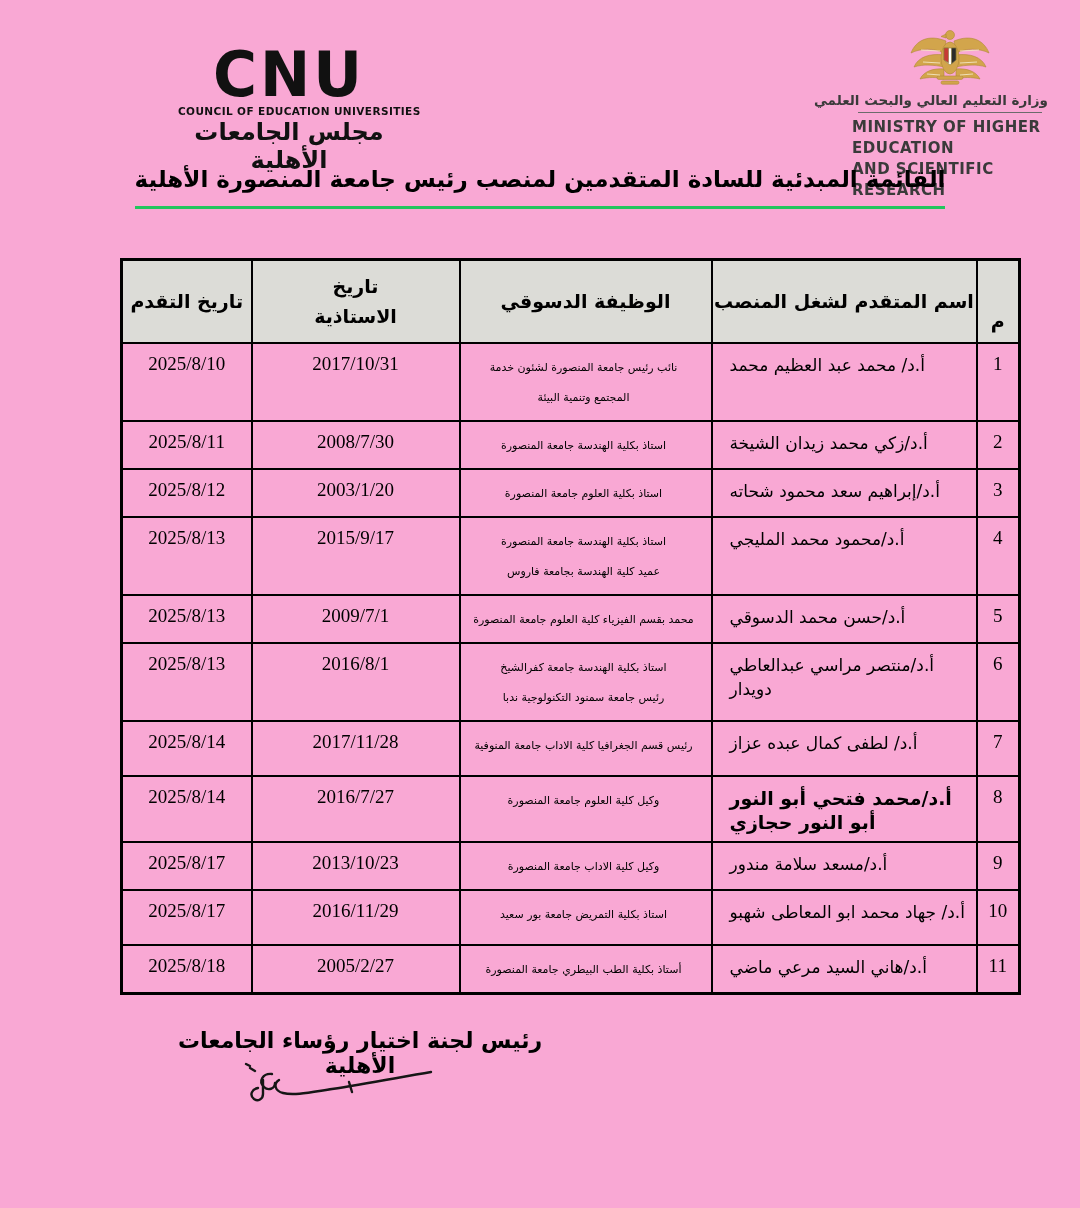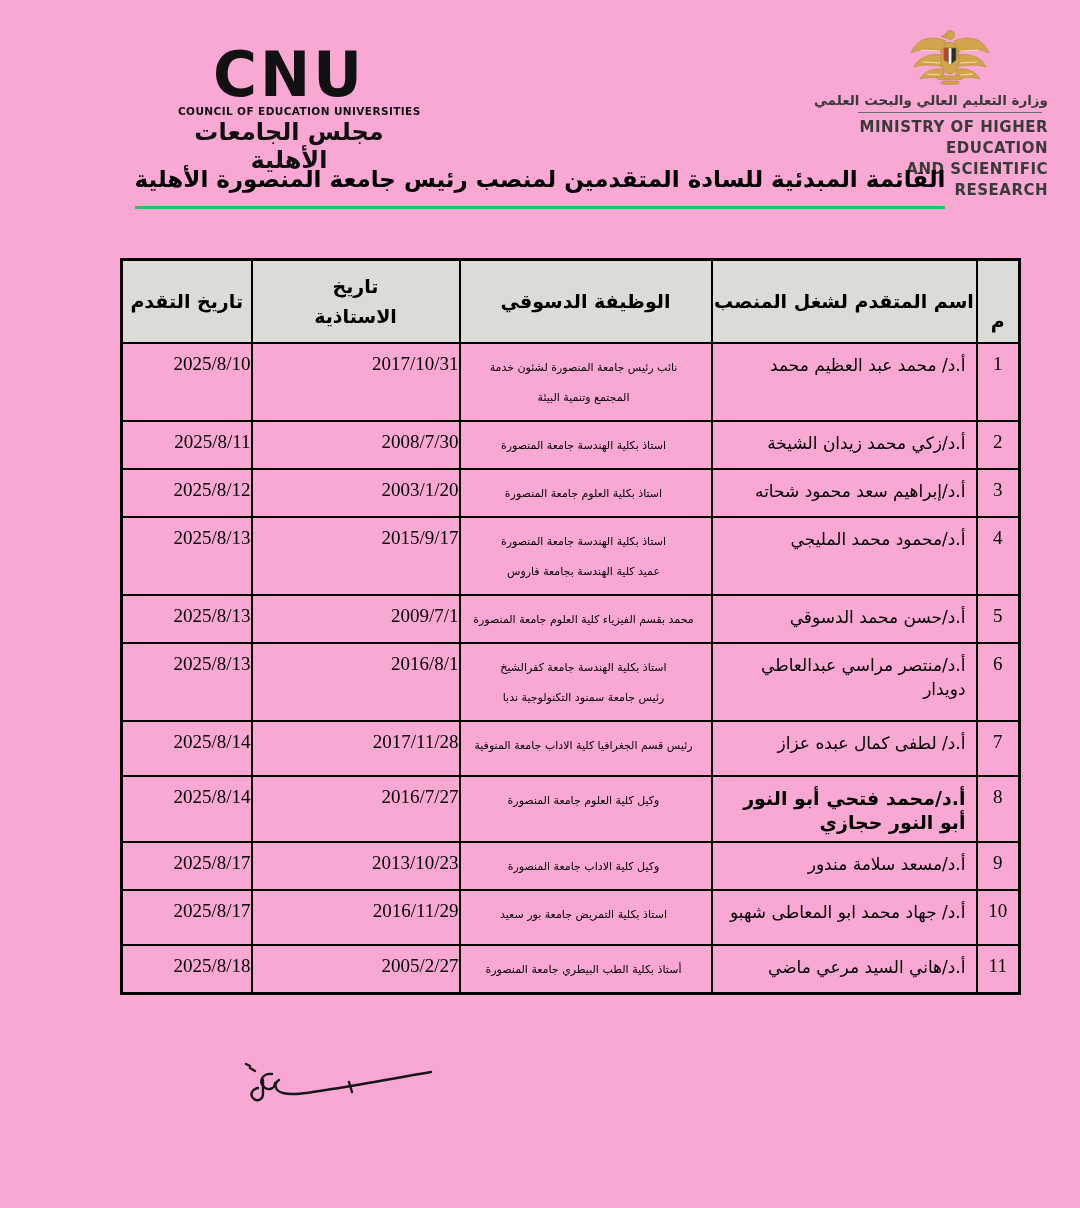--- a/index.html
+++ b/index.html
@@ -14,21 +14,21 @@
     overflow:hidden;
   }
 
   
   .cnu-logo { position:absolute; left:178px; top:46px; width:222px; text-align:center; color:#111; }
   .cnu-acronym { font-size:60px; font-weight:bold; letter-spacing:3px; line-height:0.95; transform:scaleY(1.05); }
   .cnu-english { font-size:10.5px; font-weight:bold; letter-spacing:0.4px; margin-top:2px; white-space:nowrap; }
   .cnu-arabic { font-size:24px; font-weight:bold; margin-top:1px; direction:rtl; }
 
   
-  .ministry-logo { position:absolute; left:852px; top:26px; width:196px; text-align:right; color:#3c3c3c; }
+  .ministry-logo { position:absolute; left:852px; top:26px; width:196px; text-align:left; color:#3c3c3c; }
   .ministry-eagle { display:block; margin:0 auto 4px auto; }
   .ministry-arabic { font-size:13.5px; font-weight:bold; direction:rtl; white-space:nowrap; color:#3a3a3a; }
   .ministry-divider { height:1px; background:#6b6b6b; margin:4px 6px 4px 6px; }
   .ministry-english { font-size:15px; font-weight:bold; letter-spacing:0.5px; line-height:1.4; white-space:pre-line; color:#3a3a3a; }
 
   
   .doc-title { position:absolute; top:166px; left:0; width:1080px; text-align:center; direction:rtl; }
   .doc-title span {
     display:inline-block;
     font-size:23px; font-weight:bold;
@@ -50,24 +50,24 @@
     background:#dcdcd7;
     font-size:19px; font-weight:bold;
     height:83px;
     vertical-align:middle;
     text-align:center;
   }
   th.col-profdate { white-space:pre-line; line-height:1.6; }
   th.col-index { vertical-align:bottom; padding-bottom:10px; }
   tbody td { vertical-align:top; padding-top:9px; padding-bottom:7px; height:46px; }
   td.cell-index { text-align:center; font-family:"Liberation Serif", serif; font-size:19px; }
-  td.cell-name { text-align:right; padding-right:10px; padding-left:8px; font-size:17px; line-height:24px; }
+  td.cell-name { text-align:left; padding-right:10px; padding-left:17px; font-size:17px; line-height:24px; }
   td.cell-name.bold-name { font-weight:bold; font-size:19px; }
   td.cell-position { text-align:center; font-size:11px; line-height:30px; white-space:pre-line; padding-right:4px; }
-  td.cell-date { text-align:right; font-family:"Liberation Serif", serif; font-size:19px; direction:ltr; }
+  td.cell-date { text-align:center; font-family:"Liberation Serif", serif; font-size:19px; direction:ltr; }
   tbody tr:nth-child(7) td, tbody tr:nth-child(10) td { height:55px; }
   tbody tr:nth-child(12) td, tbody tr:nth-child(13) td { height:50px; }
 
   
   .committee-title { position:absolute; left:150px; top:1028px; width:420px; text-align:center; font-size:22px; font-weight:bold; direction:rtl; }
   .signature { position:absolute; left:228px; top:1058px; }
   .signer-name { position:absolute; left:200px; top:1116px; width:270px; text-align:center; font-size:22px; font-weight:bold; direction:rtl; }
 </style>
 </head>
 <body>
@@ -225,20 +225,21 @@
       <td class="cell-index">11</td>
       <td class="cell-name">أ.د/هاني السيد مرعي ماضي</td>
       <td class="cell-position">أستاذ بكلية الطب البيطري جامعة المنصورة</td>
       <td class="cell-date">2005/2/27</td>
       <td class="cell-date">2025/8/18</td>
     </tr>
 
   </tbody>
   </table>
 
+  <div class="committee-title">رئيس لجنة اختيار رؤساء الجامعات الأهلية</div>
 
   <svg class="signature" width="210" height="58" viewBox="0 0 210 58">
     <g fill="none" stroke="#161616" stroke-width="2.4" stroke-linecap="round" stroke-linejoin="round">
       <path d="M203 14 C 168 20, 136 26, 104 31 C 84 34, 66 38, 55 35 C 47 33, 45 26, 51 22"></path>
       <path d="M121 24 l3 10"></path>
       <path d="M44 16 c -9 -1 -14 7 -8 13 c 4 4 11 2 11 -4"></path>
       <path d="M30 30 c -6 1 -9 7 -4 11 c 4 3 9 0 9 -5 l 0 -14"></path>
       <path d="M22 10 l5 3"></path>
       <path d="M18 6 l4 2"></path>
     </g>

